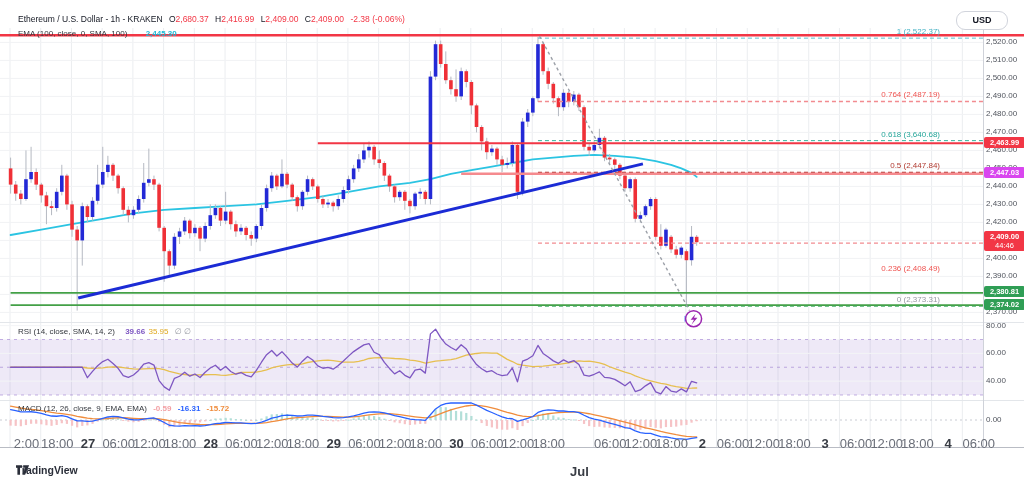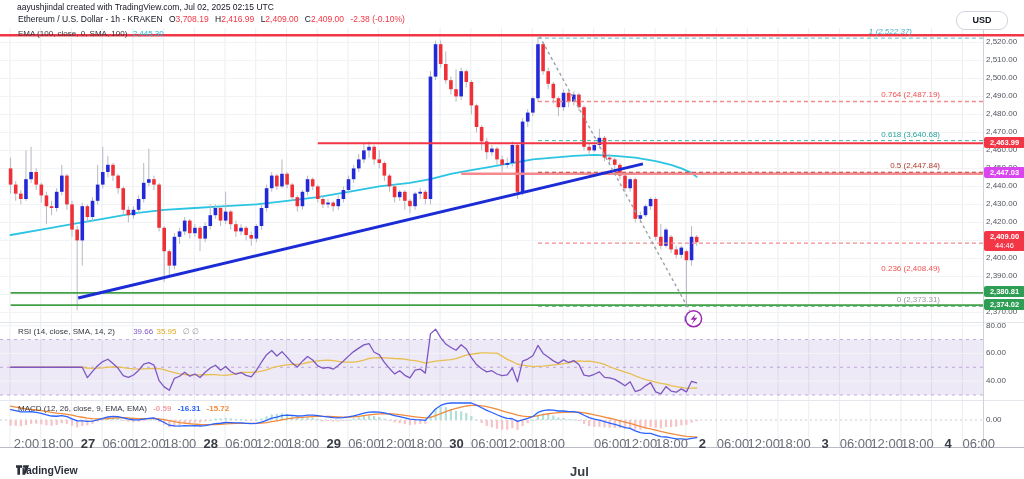--- a/index.html
+++ b/index.html
@@ -6,23 +6,23 @@
   body{font-family:"Liberation Sans", sans-serif; width:1024px; height:479px; position:relative; overflow:hidden; color:#131722;}
   #stage{position:absolute; inset:0; width:1024px; height:479px;}
   svg{position:absolute; left:0; top:0;}
   .ov{position:absolute; white-space:nowrap; pointer-events:none;}
   .attr{left:17px; top:2px; font-size:8.5px; color:#131722;}
   .symrow{left:18px; top:14px; font-size:8.5px; color:#131722;}
   .symrow .v{color:#f23645;}
   .symrow .k{color:#131722; margin-left:4px;}
   .legend{font-size:8px; color:#33373d;}
   .ema-row{left:18px; top:29px;}
-  .ema-row .val{color:#1fb9d6; margin-left:3px;}
+  .ema-row .val{color:#1fb9d6; margin-left:16px;font-weight:bold;}
   .rsi-row{left:18px; top:327px;}
-  .rsi-row .v1{color:#7e57c2; margin-left:16px; font-weight:normal;}
+  .rsi-row .v1{color:#7e57c2; margin-left:8px; font-weight:bold;}
   .rsi-row .v2{color:#dfa81e; margin-left:1px; font-weight:normal;}
   .rsi-row .v3{color:#9598a1; margin-left:4px;}
   .macd-row{left:18px; top:404px;}
   .macd-row .vh{color:#f3a0a4; margin-left:4px; font-weight:bold;}
   .macd-row .vm{color:#2962ff; margin-left:4px; font-weight:bold;}
   .macd-row .vs{color:#f08c3c; margin-left:4px; font-weight:bold;}
   .usd-btn{position:absolute; left:956px; top:11px; width:50px; height:17px; border:1px solid #d1d4dc; border-radius:9px; background:#ffffff; font-size:9px; font-weight:bold; color:#131722; text-align:center; line-height:17px;}
   .tick{position:absolute; left:986px; width:40px; font-size:8px; color:#51555e; text-align:left;}
   .tlabel{position:absolute; top:436px; font-size:13px; color:#6a6e78; transform:translateX(-50%);padding-left:33px;}
   .tlabel.major{color:#383c44; font-weight:bold;}
@@ -520,29 +520,28 @@
       <rect x="669.98" y="420" width="2.2" height="6.934859123987735" fill="#f6c3c6"></rect>
       <rect x="675.1" y="420" width="2.2" height="6.62525477481654" fill="#f6c3c6"></rect>
       <rect x="680.22" y="420" width="2.2" height="5.420495990551046" fill="#f6c3c6"></rect>
       <rect x="685.34" y="420" width="2.2" height="4.940982759326516" fill="#f6c3c6"></rect>
       <rect x="690.46" y="420" width="2.2" height="2.683533000797297" fill="#f6c3c6"></rect>
       <rect x="695.58" y="420" width="2.2" height="1.2210354164826072" fill="#f6c3c6"></rect>
       <polyline points="10.6,406.11931623931594 15.719999999999999,407.03485737940406 20.84,408.0068805933903 25.96,408.79763692602484 31.08,409.3886589567829 36.2,409.9705434406913 41.32,410.6443556466413 46.440000000000005,411.46708656980616 51.56,412.37702603868365 56.68,413.1533511856196 61.800000000000004,413.6628893967171 66.92,414.2737411676836 72.03999999999999,415.1748217638673 77.16,416.3268727337459 82.28,417.2507591628271 87.39999999999999,418.094770046037 92.52,418.69086572588645 97.64,418.9453597025186 102.75999999999999,418.8519580904333 107.88,418.4778157195794 113,418.05609215248313 118.11999999999999,417.75393262168103 123.24,417.75827074687373 128.36,418.01224718037906 133.48,418.3612591230242 138.6,418.6499775755484 143.72,418.73089839441616 148.84,418.64512650334905 153.96,418.51510875874146 159.07999999999998,418.78875526403374 164.2,419.53197451881147 169.32,420.672017679526 174.44,421.7186900453838 179.56,422.5954042960379 184.68,423.208418686311 189.8,423.739552253183 194.92,424.1303488383418 200.04,424.50858396420006 205.16,424.7259931227271 210.28,424.7151320937101 215.4,424.4808189165429 220.52,424.2313696559956 225.64,423.8881164989402 230.76,423.6180499733915 235.88,423.46996590659757 241,423.36309242393384 246.12,423.3501856838643 251.24,423.42431603450956 256.36,423.4184598001912 261.48,423.1794865806288 266.6,422.60663239588615 271.72,421.7257480081318 276.84000000000003,420.7993394883707 281.96000000000004,419.7682903308073 287.08000000000004,418.8315310077682 292.20000000000005,418.1284893779856 297.32000000000005,417.7008069134512 302.44000000000005,417.3329755263276 307.56,416.90516964955276 312.68,416.5394523901276 317.8,416.36255886710785 322.92,416.37422949149277 328.04,416.4941906838182 333.16,416.7188279059474 338.28000000000003,416.93457720598224 343.40000000000003,417.05268322468896 348.52000000000004,417.004815399475 353.64000000000004,416.75695518110376 358.76000000000005,416.31637911480817 363.88000000000005,415.6987546433405 369.00000000000006,414.97724024999957 374.12,414.3627295313748 379.24,413.8954485051578 384.36,413.681706351898 389.48,413.75778198379237 394.6,414.1310482012136 399.72,414.6317474438612 404.84000000000003,415.28605637747745 409.96000000000004,416.0657385376823 415.08000000000004,416.7692479550711 420.20000000000005,417.3779483266947 425.32000000000005,417.97149076222854 430.44000000000005,417.33565109131376 435.56000000000006,415.65276545359893 440.68,413.6047879944455 445.8,411.60786111687713 450.92,409.85449063133876 456.04,408.4390142502886 461.16,407.09017677806617 466.28000000000003,405.98853881583955 471.40000000000003,405.35967350219227 476.52000000000004,405.3040656405588 481.64000000000004,405.7845733674857 486.76000000000005,406.7136179280701 491.88000000000005,407.8702772725504 497.00000000000006,409.2419123968046 502.12,410.75355622574966 507.24,412.27723658916426 512.36,413.5706905412543 517.48,415.12298803852156 522.6,416.08282090775015 527.72,416.54217115678364 532.84,416.53123092732545 537.96,415.7075055417762 543.08,414.69055453890667 548.2,413.7407540175507 553.32,413.03749717799496 558.44,412.6292532675034 563.5600000000001,412.3037191283312 568.6800000000001,412.15238157761587 573.8000000000001,412.0658473178738 578.9200000000001,412.1653993160778 584.0400000000001,412.7803214012571 589.1600000000001,413.737587063776 594.2800000000001,414.82086933362643 599.4000000000001,415.8679537812 604.52,417.0399264402801 609.64,418.25303633141755 614.76,419.48496827381007 619.88,420.7705906119777 625,422.14356327367415 630.12,423.40667702819746 635.24,424.91305119786637 640.36,426.44663210728413 645.48,427.8144303623591 650.6,428.91860691903304 655.72,430.1478874420141 660.84,431.4557599906677 665.96,432.5602729460456 671.08,433.6438446841687 676.2,434.6790407427338 681.32,435.52599324125737 686.44,436.29802179740216 691.5600000000001,436.7173238287767 696.6800000000001,436.9081106126021" fill="none" stroke="#f08c3c" stroke-width="1.3" stroke-linejoin="round" stroke-linecap="round"></polyline>
       <polyline points="10.6,409.6393162393159 15.719999999999999,410.6970219397564 20.84,411.8949734493353 25.96,411.960662256563 31.08,411.7527470798151 36.2,412.29808137632506 41.32,413.33960447044143 46.440000000000005,414.7580102624655 51.56,416.01678391419375 56.68,416.25865177336334 61.800000000000004,415.70104224110713 66.92,416.7171482515497 72.03999999999999,418.7791441486022 77.16,420.93507661326026 82.28,420.9463048791518 87.39999999999999,421.47081357887663 92.52,421.0752484452842 97.64,419.96333560904725 102.75999999999999,418.4783516420921 107.88,416.98124623616366 113,416.36919788409807 118.11999999999999,416.5452944984728 123.24,417.7756232476445 128.36,419.0281529144005 133.48,419.7573068936045 138.6,419.8048513856454 143.72,419.0545816698871 148.84,418.3020389390805 153.96,417.99503778031107 159.07999999999998,419.88334128520285 164.2,422.50485153792255 169.32,425.2321903223841 174.44,425.9053795088152 179.56,426.10226129865396 184.68,425.66047624740366 189.8,425.86408652067064 194.92,425.693535178977 200.04,426.0215244676332 205.16,425.5956297568353 210.28,424.6716879776422 215.4,423.54356620787405 220.52,423.23357261380636 225.64,422.51510387071846 230.76,422.53778387119695 235.88,422.8776296394216 241,422.935598493279 246.12,423.29855872358615 251.24,423.72083743709055 256.36,423.3950348629179 261.48,422.2235937023791 266.6,420.3152156569157 271.72,418.2022104571143 276.84000000000003,417.09370540932633 281.96000000000004,415.64409370055364 287.08000000000004,415.08449371561176 292.20000000000005,415.3163228588554 297.32000000000005,415.99007705531324 302.44000000000005,415.8616499778333 307.56,415.19394614245346 312.68,415.07658335242724 317.8,415.6549847750287 322.92,416.42091198903233 328.04,416.97403545312005 333.16,417.6173767944641 338.28000000000003,417.79757440612156 343.40000000000003,417.52510729951575 348.52000000000004,416.81334409861927 353.64000000000004,415.7655143076187 358.76000000000005,414.5540748496258 363.88000000000005,413.22825675747 369.00000000000006,412.09118267663575 374.12,411.9046866568757 379.24,412.0263244002898 384.36,412.8267377388589 389.48,414.0620845113698 394.6,415.6241130708986 399.72,416.63454441445134 404.84000000000003,417.9032921119425 409.96000000000004,419.1844671785017 415.08000000000004,419.5832856246262 420.20000000000005,419.81274981318927 425.32000000000005,420.3456605043637 430.44000000000005,414.7922924076548 435.56000000000006,408.9212229027395 440.68,405.41287815783164 445.8,403.6201536066038 450.92,403 456.04,403 461.16,403 466.28000000000003,403 471.40000000000003,403 476.52000000000004,405.08163419402496 481.64000000000004,407.7066042751931 486.76000000000005,410.429796170408 491.88000000000005,412.4969146504715 497.00000000000006,414.7284528938212 502.12,416.80013154153005 507.24,418.37195804282254 512.36,418.7445063496146 517.48,421.33217802759054 522.6,419.9221523846645 527.72,418.37957215291766 532.84,416.48747000949277 537.96,412.41260399957895 543.08,410.62275052742876 548.2,409.9415519321268 553.32,410.224469819772 558.44,410.9962776255369 563.5600000000001,411.00158257164253 568.6800000000001,411.5470313747545 573.8000000000001,411.71971027890567 578.9200000000001,412.56360730889384 584.0400000000001,415.240009741974 589.1600000000001,417.56664971385175 594.2800000000001,419.1539984130282 599.4000000000001,420.05629157149434 604.52,421.72781707660056 609.64,423.10547589596723 614.76,424.41269604338015 619.88,425.91307996464815 625,427.63545392046 630.12,428.4591320462908 635.24,430.9385478765419 640.36,432.5809557449552 645.48,433.28562338265886 650.6,433.33531314572895 655.72,435.0650095339384 660.84,436.68725018528204 665.96,436.9783247675572 671.08,437.97813163666103 676.2,438.8198249769941 681.32,438.9138032353518 686.44,439.3861360219812 691.5600000000001,438.39453195427507 696.6800000000001,437.6712577479037" fill="none" stroke="#2962ff" stroke-width="1.3" stroke-linejoin="round" stroke-linecap="round"></polyline>
     </svg>
 
-  <div class="ov attr">aayushjindal created with TradingView.com, Jul 02, 2025 02:15 UTC</div>
 
   <div class="ov symrow">
     <span>Ethereum / U.S. Dollar - 1h - KRAKEN</span>
-    <span class="k">O</span><span class="v">3,708.19</span>
+    <span class="k">O</span><span class="v">2,680.37</span>
     <span class="k">H</span><span class="v">2,416.99</span>
     <span class="k">L</span><span class="v">2,409.00</span>
     <span class="k">C</span><span class="v">2,409.00</span>
-    <span class="v" style="margin-left:4px">-2.38 (-0.10%)</span>
+    <span class="v" style="margin-left:4px">-2.38 (-0.06%)</span>
   </div>
 
   <div class="ov legend ema-row">
     <span>EMA (100, close, 0, SMA, 100)</span>
     <span class="val">2,445.30</span>
   </div>
 
   <div class="ov legend rsi-row">
     <span>RSI (14, close, SMA, 14, 2)</span>
     <span class="v1">39.66</span>
@@ -609,21 +608,21 @@
       <div class="tlabel" style="left: 747.28px;">12:00</div>
       <div class="tlabel" style="left: 778px;">18:00</div>
       <div class="tlabel major" style="left: 808.72px;">3</div>
       <div class="tlabel" style="left: 839.44px;">06:00</div>
       <div class="tlabel" style="left: 870.16px;">12:00</div>
       <div class="tlabel" style="left: 900.88px;">18:00</div>
       <div class="tlabel major" style="left: 931.6px;">4</div>
       <div class="tlabel" style="left: 962.32px;">06:00</div>
     </div>
   <div id="fib-labels">
-      <div class="fib" style="left: 792px; top: 27.134px; color: rgb(71, 179, 197); font-style: italic;">1 (2,522.37)</div>
+      <div class="fib" style="left: 820px; top: 27.134px; color: rgb(71, 179, 197);">1 (2,522.37)</div>
       <div class="fib" style="left: 820px; top: 90.458px; color: rgb(239, 83, 80);">0.764 (2,487.19)</div>
       <div class="fib" style="left: 820px; top: 129.626px; color: rgb(38, 166, 154);">0.618 (3,640.68)</div>
       <div class="fib" style="left: 820px; top: 161.288px; color: rgb(176, 58, 48);">0.5 (2,447.84)</div>
       <div class="fib" style="left: 820px; top: 232.118px; color: rgb(239, 83, 80); margin-top: 32px;">0.236 (2,408.49)</div>
       <div class="fib" style="left: 820px; top: 295.442px; color: rgb(149, 152, 161);">0 (2,373.31)</div>
     </div>
   <div id="badges">
       <div class="badge" style="top: 136.718px; background: rgb(242, 54, 69);">
         <div>2,463.99</div>
       </div>

